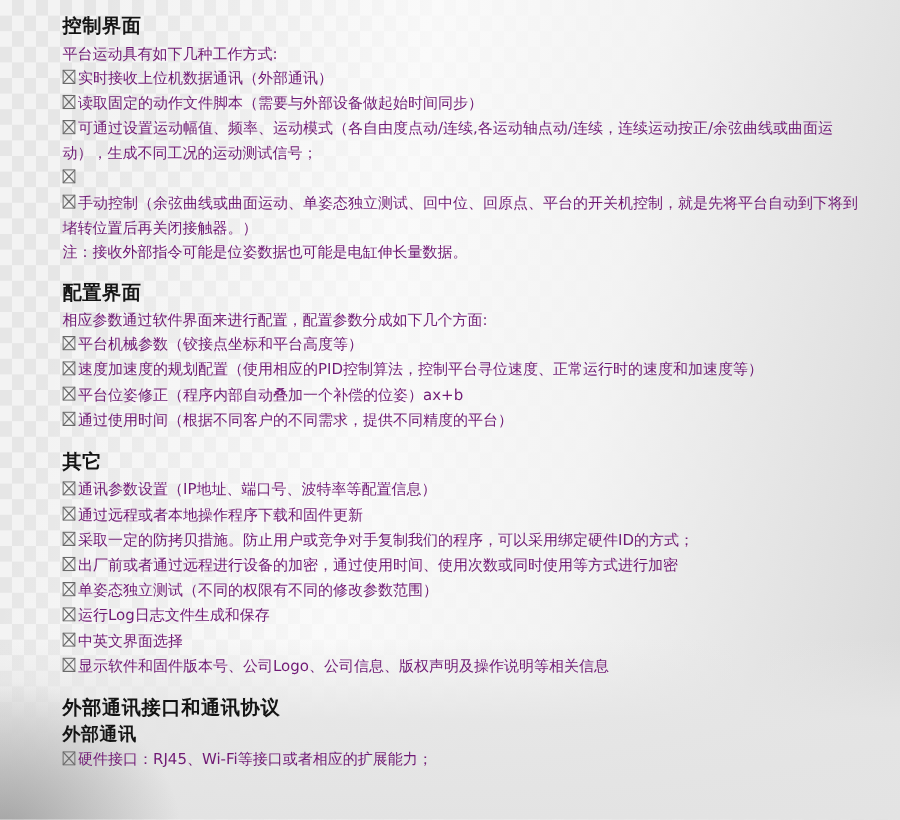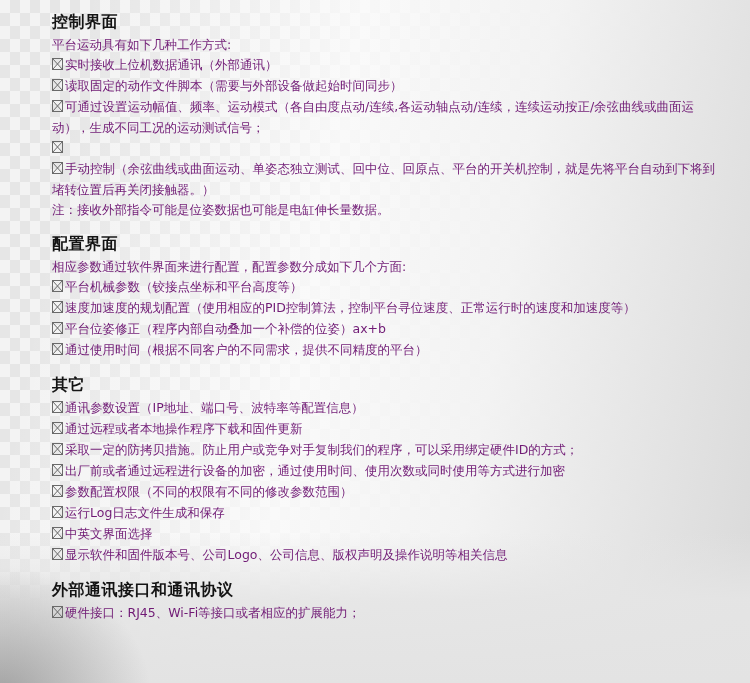--- a/index.html
+++ b/index.html
@@ -111,38 +111,39 @@
           </svg></span><span class="txt">采取一定的防拷贝措施。防止用户或竞争对手复制我们的程序，可以采用绑定硬件ID的方式；</span></p>
       <p class="line"><span class="bullet"><svg width="11" height="12" viewBox="0 0 11 12" aria-hidden="true">
             <rect x="0.5" y="0.5" width="10" height="11" fill="none" stroke="#6a6a6a" stroke-width="1"></rect>
             <line x1="0.5" y1="0.5" x2="10.5" y2="11.5" stroke="#6a6a6a" stroke-width="1"></line>
             <line x1="10.5" y1="0.5" x2="0.5" y2="11.5" stroke="#6a6a6a" stroke-width="1"></line>
           </svg></span><span class="txt">出厂前或者通过远程进行设备的加密，通过使用时间、使用次数或同时使用等方式进行加密</span></p>
       <p class="line"><span class="bullet"><svg width="11" height="12" viewBox="0 0 11 12" aria-hidden="true">
             <rect x="0.5" y="0.5" width="10" height="11" fill="none" stroke="#6a6a6a" stroke-width="1"></rect>
             <line x1="0.5" y1="0.5" x2="10.5" y2="11.5" stroke="#6a6a6a" stroke-width="1"></line>
             <line x1="10.5" y1="0.5" x2="0.5" y2="11.5" stroke="#6a6a6a" stroke-width="1"></line>
-          </svg></span><span class="txt">参数配置权限（不同的权限有不同的修改参数范围）</span></p>
+          </svg></span><span class="txt">单姿态独立测试（不同的权限有不同的修改参数范围）</span></p>
       <p class="line"><span class="bullet"><svg width="11" height="12" viewBox="0 0 11 12" aria-hidden="true">
             <rect x="0.5" y="0.5" width="10" height="11" fill="none" stroke="#6a6a6a" stroke-width="1"></rect>
             <line x1="0.5" y1="0.5" x2="10.5" y2="11.5" stroke="#6a6a6a" stroke-width="1"></line>
             <line x1="10.5" y1="0.5" x2="0.5" y2="11.5" stroke="#6a6a6a" stroke-width="1"></line>
           </svg></span><span class="txt">运行Log日志文件生成和保存</span></p>
       <p class="line"><span class="bullet"><svg width="11" height="12" viewBox="0 0 11 12" aria-hidden="true">
             <rect x="0.5" y="0.5" width="10" height="11" fill="none" stroke="#6a6a6a" stroke-width="1"></rect>
             <line x1="0.5" y1="0.5" x2="10.5" y2="11.5" stroke="#6a6a6a" stroke-width="1"></line>
             <line x1="10.5" y1="0.5" x2="0.5" y2="11.5" stroke="#6a6a6a" stroke-width="1"></line>
           </svg></span><span class="txt">中英文界面选择</span></p>
       <p class="line"><span class="bullet"><svg width="11" height="12" viewBox="0 0 11 12" aria-hidden="true">
             <rect x="0.5" y="0.5" width="10" height="11" fill="none" stroke="#6a6a6a" stroke-width="1"></rect>
             <line x1="0.5" y1="0.5" x2="10.5" y2="11.5" stroke="#6a6a6a" stroke-width="1"></line>
             <line x1="10.5" y1="0.5" x2="0.5" y2="11.5" stroke="#6a6a6a" stroke-width="1"></line>
           </svg></span><span class="txt">显示软件和固件版本号、公司Logo、公司信息、版权声明及操作说明等相关信息</span></p>
     </section>
     <section class="doc-section">
       <h2 class="heading">外部通讯接口和通讯协议</h2>
+      <h3 class="subheading">外部通讯</h3>
       <p class="line"><span class="bullet"><svg width="11" height="12" viewBox="0 0 11 12" aria-hidden="true">
             <rect x="0.5" y="0.5" width="10" height="11" fill="none" stroke="#6a6a6a" stroke-width="1"></rect>
             <line x1="0.5" y1="0.5" x2="10.5" y2="11.5" stroke="#6a6a6a" stroke-width="1"></line>
             <line x1="10.5" y1="0.5" x2="0.5" y2="11.5" stroke="#6a6a6a" stroke-width="1"></line>
           </svg></span><span class="txt">硬件接口：RJ45、Wi-Fi等接口或者相应的扩展能力；</span></p>
     </section>
   </div>
 
 </body></html>

